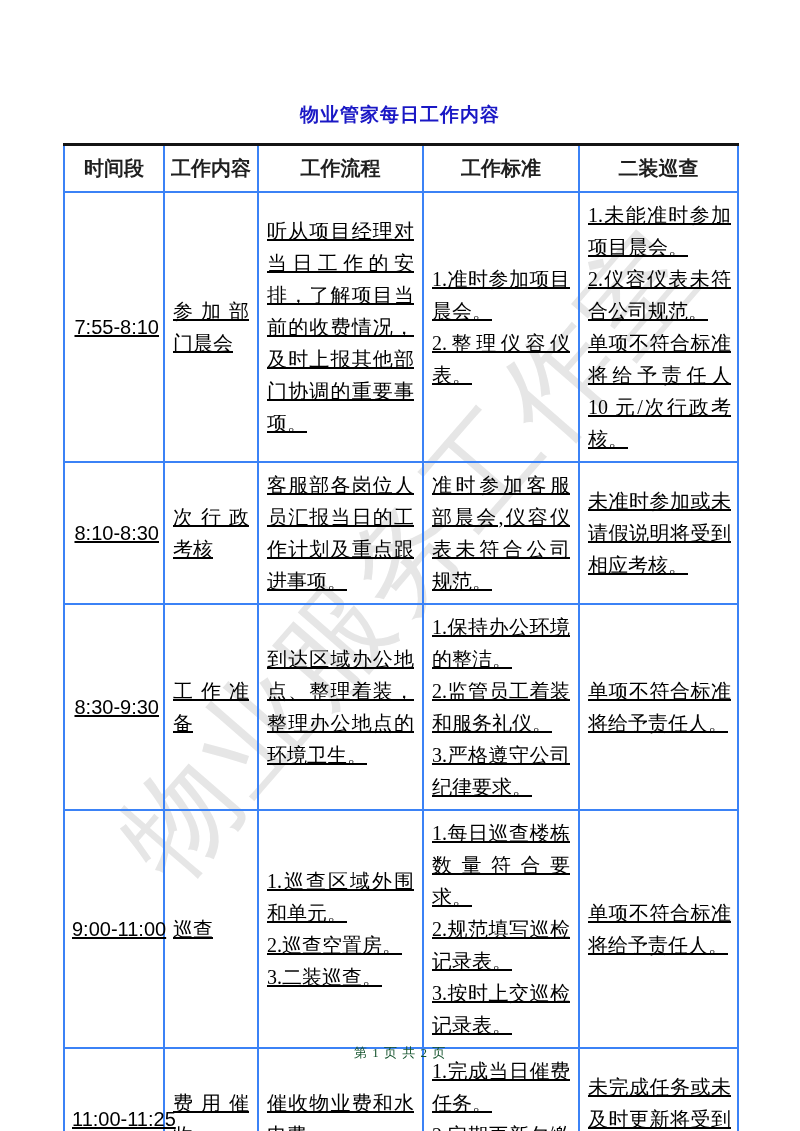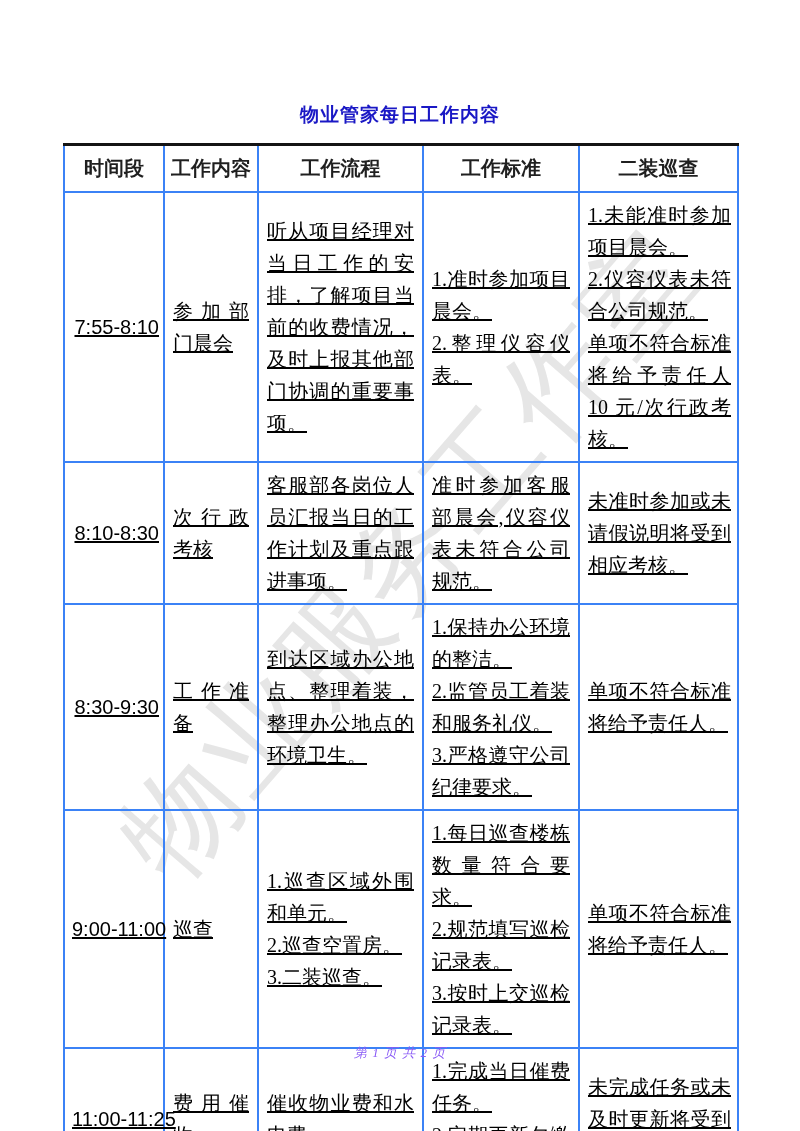--- a/index.html
+++ b/index.html
@@ -102,23 +102,22 @@
   tr.r5 { height: 110px; }
 
   .footer {
     position: absolute;
     top: 1044px;
     left: 0;
     width: 100%;
     text-align: center;
     font-size: 13px;
     letter-spacing: 1px;
-    color: #8b5cf6;
+    color: #14532d;
     z-index: 1;
-    font-style: italic;
   }
 </style>
 </head>
 <body>
 
 <div class="page">
 
   <div class="watermark">物业服务工作室</div>
 
   <h1 class="title">物业管家每日工作内容</h1>

